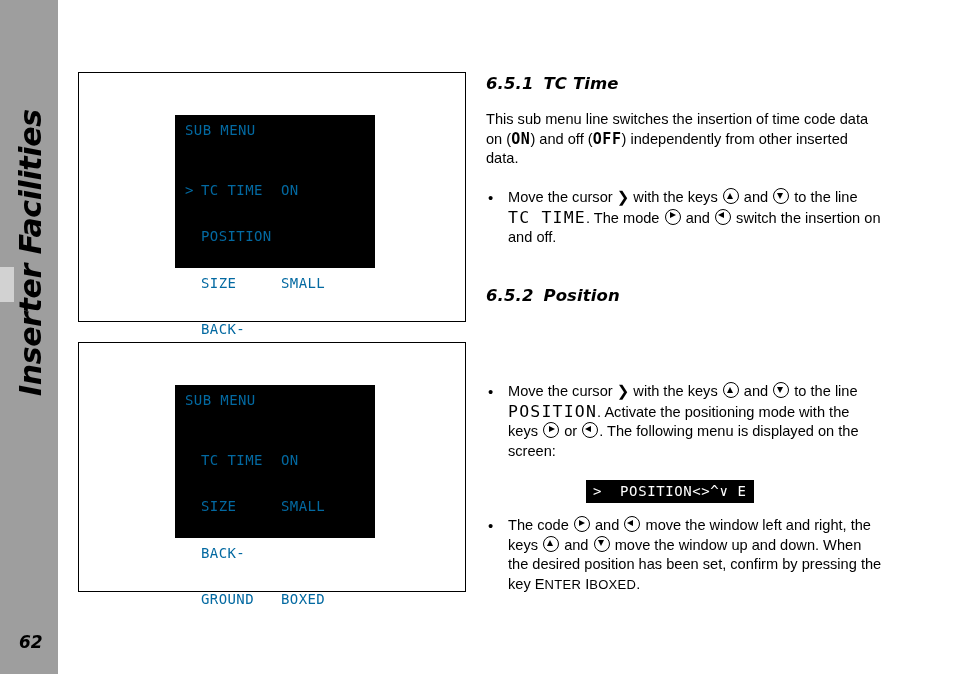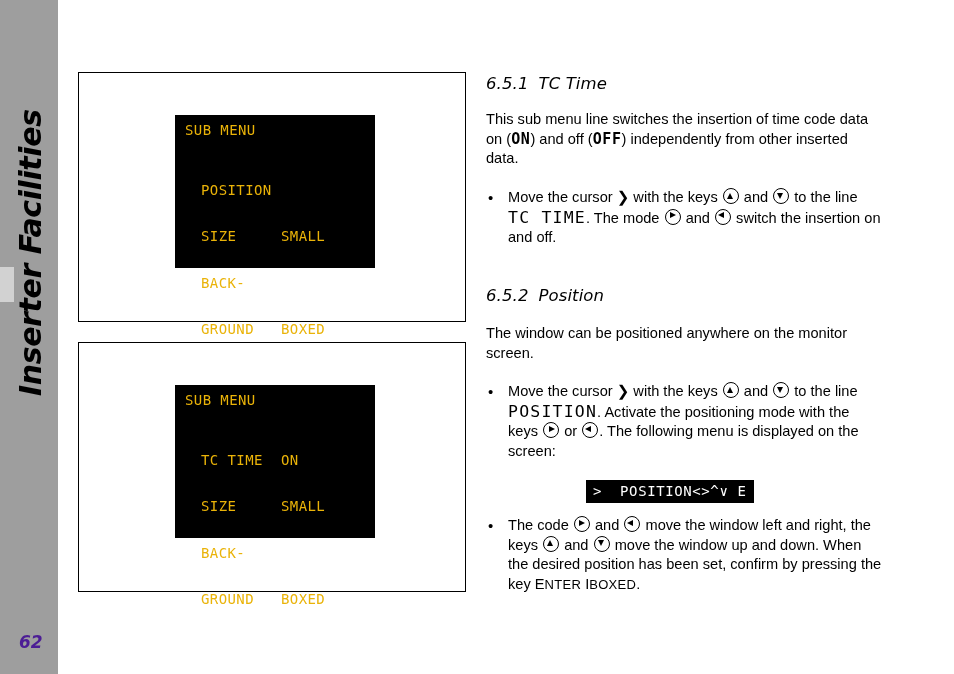--- a/index.html
+++ b/index.html
@@ -53,21 +53,21 @@
     box-sizing: border-box;
   }
   #page-number {
     position: absolute;
     left: 19px;
     bottom: 22px;
     font-family: "DejaVu Sans", sans-serif;
     font-weight: bold;
     font-style: italic;
     font-size: 17px;
-    color: #4c1d95;
+    color: #000000;
   }
 
   
   #figures {
     position: absolute;
     left: 78px;
     top: 0;
     width: 392px;
     height: 674px;
   }
@@ -89,21 +89,21 @@
     width: 200px;
     height: 153px;
     background: #000000;
     padding: 8px 0 0 10px;
     box-sizing: border-box;
   }
   .osd {
     font-family: "DejaVu Sans Mono", monospace;
     font-size: 14px;
     line-height: 15.4px;
-    color: #eab308;
+    color: #0369a1;
     letter-spacing: 0.4px;
     white-space: pre;
   }
   .osd-title {
     margin-bottom: 14px;
   }
   .osd-row {
     display: block;
     white-space: pre;
   }
@@ -123,21 +123,21 @@
   #content {
     position: absolute;
     left: 486px;
     top: 0;
     width: 400px;
     height: 674px;
     color: #000000;
   }
   h2.section-heading {
     font-family: "DejaVu Sans", sans-serif;
-    font-weight: normal;
+    font-weight: bold;
     font-style: italic;
     font-size: 16.5px;
     margin: 0;
     padding: 0;
     letter-spacing: 0.1px;
   }
   h2.section-heading .sec-num { margin-right: 10px; }
   p.body-text {
     font-family: "Liberation Sans", sans-serif;
     font-size: 14.6px;
@@ -256,20 +256,21 @@
   <div id="sidebar-title">Inserter Facilities</div>
   <div id="page-number">62</div>
 </div>
 
 <div id="figures">
 
   <div class="figure-box" id="figure-box-1">
     <div class="monitor-screen">
       <div class="osd osd-title">SUB MENU</div>
       <div class="osd">
+        <span class="osd-row"><span class="osd-cursor">&gt;</span><span class="osd-label">TC TIME</span><span class="osd-value">ON</span></span>
         <span class="osd-row"><span class="osd-cursor"></span><span class="osd-label">POSITION</span><span class="osd-value"></span></span>
         <span class="osd-row"><span class="osd-cursor"></span><span class="osd-label">SIZE</span><span class="osd-value">SMALL</span></span>
         <span class="osd-row"><span class="osd-cursor"></span><span class="osd-label">BACK-</span><span class="osd-value"></span></span>
         <span class="osd-row"><span class="osd-cursor"></span><span class="osd-label">GROUND</span><span class="osd-value">BOXED</span></span>
         <span class="osd-row"><span class="osd-cursor"></span><span class="osd-label">FRAME</span><span class="osd-value"></span></span>
         <span class="osd-row"><span class="osd-cursor"></span><span class="osd-label">COUNTER</span><span class="osd-value">FILM</span></span>
         <span class="osd-row"><span class="osd-cursor"></span><span class="osd-label">EXIT</span><span class="osd-value"></span></span>
       </div>
     </div>
   </div>
@@ -315,21 +316,20 @@
       <span>and</span>
       <span class="keyglyph left"></span>
       <span>switch the insertion on and off.</span>
     </li>
   </ul>
 
   <h2 class="section-heading blk-652-heading">
     <span class="sec-num">6.5.2</span><span>Position</span>
   </h2>
 
-  <p class="body-text blk-652-body">The window can be positioned anywhere on the monitor screen.</p>
 
   <ul class="bullets blk-652-bullets">
     <li>
       <span class="bullet-dot">•</span><span>Move the cursor</span>
       <span class="cursor-arrow">❯</span>
       <span>with the keys</span>
       <span class="keyglyph up"></span>
       <span>and</span>
       <span class="keyglyph down"></span>
       <span>to the line</span>

